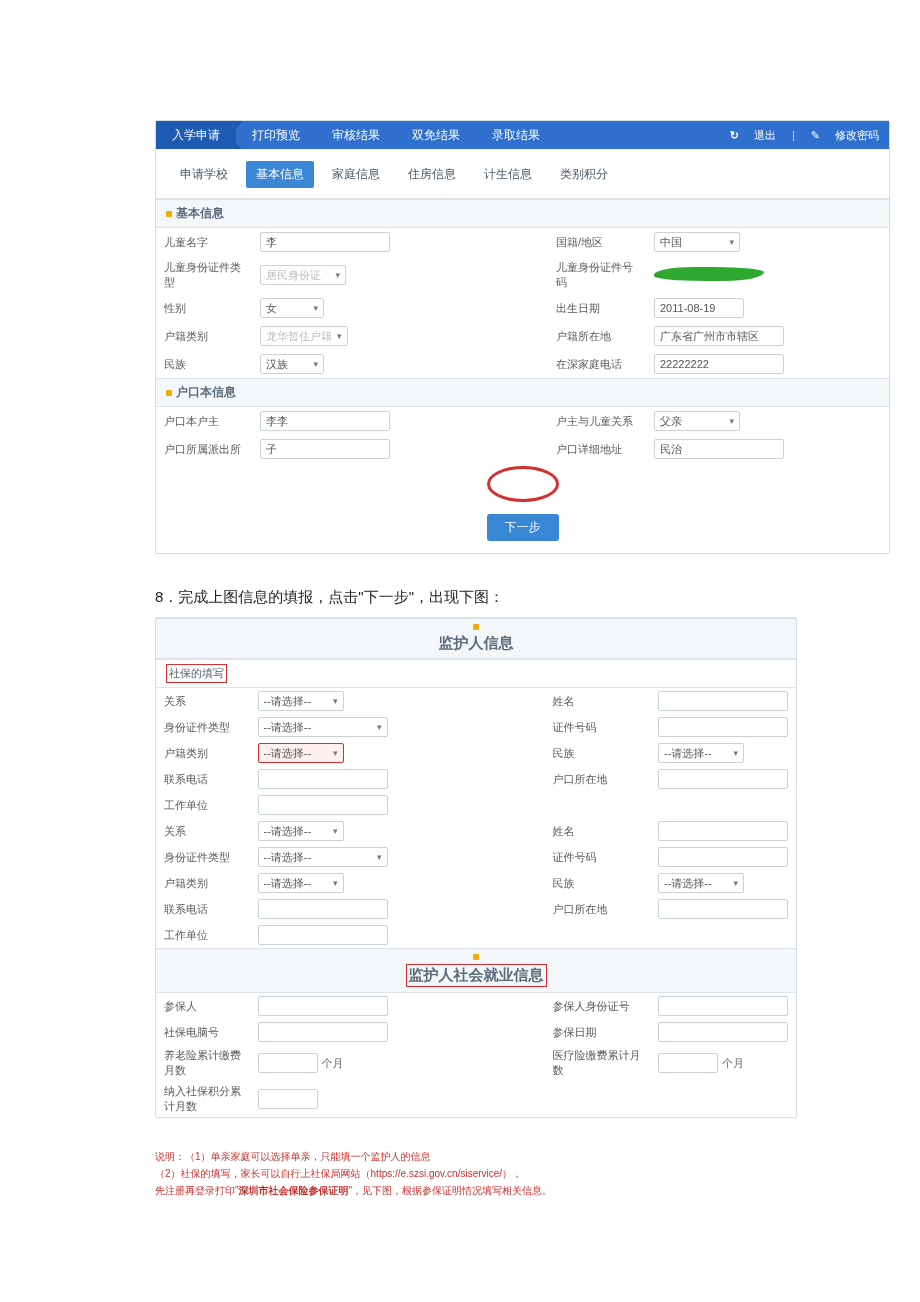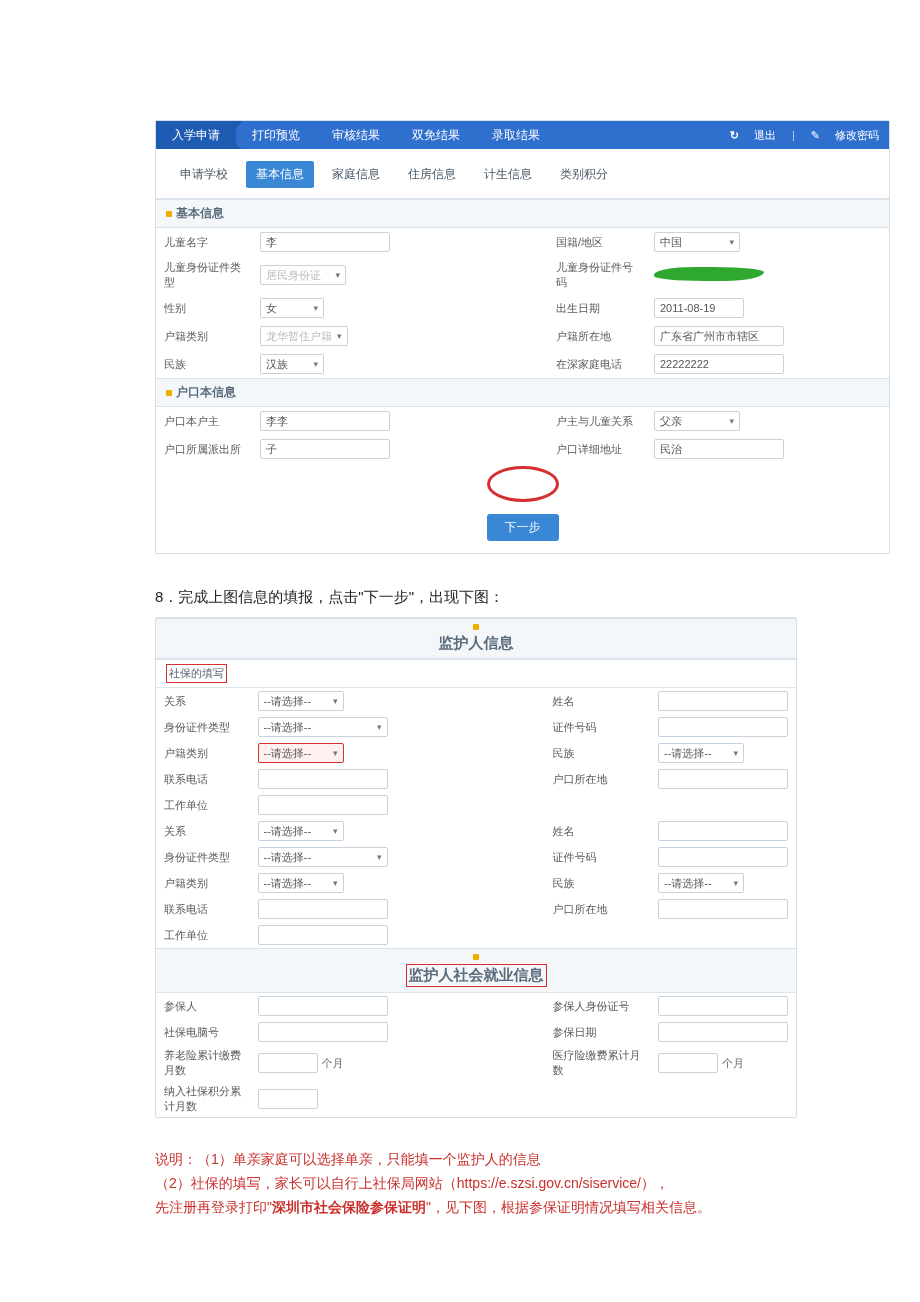--- a/index.html
+++ b/index.html
@@ -50,21 +50,21 @@
   .app2 table.form td{padding:3px 8px; font-size:11px;}
   .app2 td.label{width:78px;}
   .app2 td.label2{width:90px;}
   .app2 .inp{width:130px;}
   .sub-head{ background:#fff; border-top:1px solid #dce3ea; border-bottom:1px solid #dce3ea; padding:4px 10px; font-size:11px; color:#546273;}
   .redbox{ border:1px solid #d53030; display:inline-block; padding:1px 2px;}
   .redbox-row{ border:1px solid #d53030; }
   .sel.pinkish{background:#fff0f0;}
   .unit{color:#666; margin-left:4px;}
 
-  .notes { width:733px; margin:30px 0 18px 155px; font-size:14px; line-height:1.7;}
+  .notes { width:733px; margin:30px 0 18px 155px; font-size:10px; line-height:1.7;}
   .notes .r{color:#c9302c;}
   .notes .b{font-weight:bold;}
 </style>
 </head>
 <body>
 <div class="page">
 
 <div class="app">
   <div class="navbar">
     <div class="navitem first">入学申请</div>

